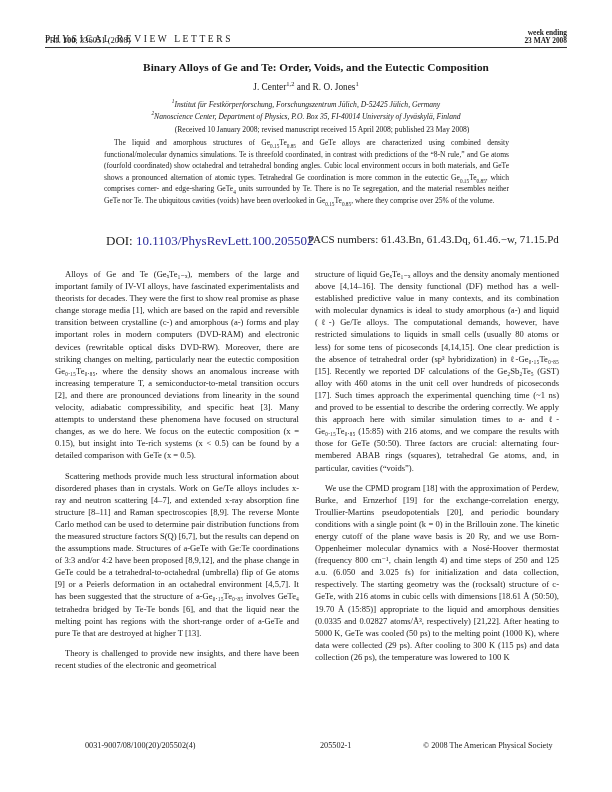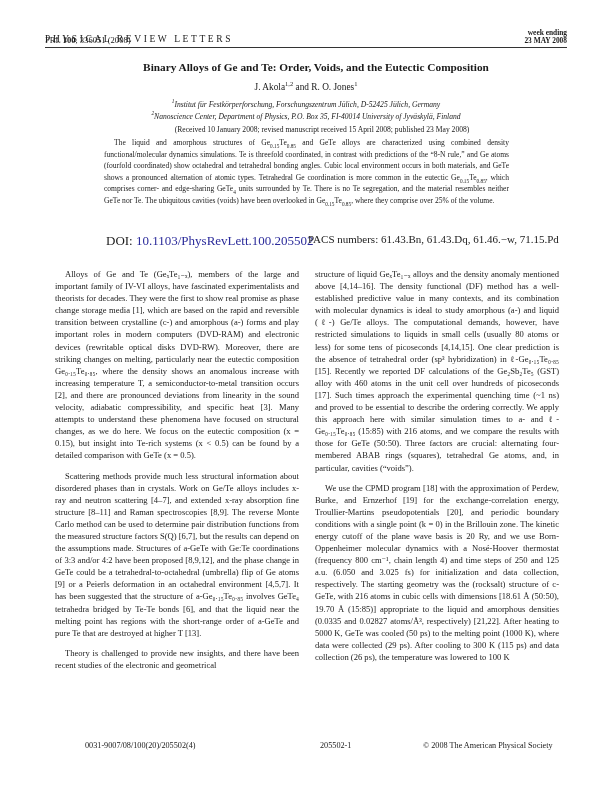--- a/index.html
+++ b/index.html
@@ -32,21 +32,21 @@
   <div class="center">PHYSICAL REVIEW LETTERS</div>
   <div class="right">
       <div>week ending</div>
       <div>23 MAY 2008</div>
     </div>
 </div>
 
 <div class="title">Binary Alloys of Ge and Te: Order, Voids, and the Eutectic Composition</div>
 
 <div class="authors">
-  <span>J. Akola</span><sup>1,2</sup><span> and </span><span>R. O. Jones</span><sup>1</sup>
+  <span>J. Center</span><sup>1,2</sup><span> and </span><span>R. O. Jones</span><sup>1</sup>
 </div>
 
 <div class="affil" style="top:100px"><sup>1</sup><span>Institut für Festkörperforschung, Forschungszentrum Jülich, D-52425 Jülich, Germany</span></div>
 <div class="affil" style="top:112px"><sup>2</sup><span>Nanoscience Center, Department of Physics, P.O. Box 35, FI-40014 University of Jyväskylä, Finland</span></div>
 
 <div class="received">(Received 10 January 2008; revised manuscript received 15 April 2008; published 23 May 2008)</div>
 
 <div class="abstract">
   <span>The liquid and amorphous structures of </span><span><span>Ge</span><sub>0.15</sub><span>Te</span><sub>0.85</sub></span><span> and GeTe alloys are characterized using combined density functional/molecular dynamics simulations. Te is threefold coordinated, in contrast with predictions of the “8-N rule,” and Ge atoms (fourfold coordinated) show octahedral and tetrahedral bonding angles. Cubic local environment occurs in both materials, and GeTe shows a pronounced alternation of atomic types. Tetrahedral Ge coordination is more common in the eutectic </span><span><span>Ge</span><sub>0.15</sub><span>Te</span><sub>0.85</sub></span><span>, which comprises corner- and edge-sharing GeTe</span><sub>4</sub><span> units surrounded by Te. There is no Te segregation, and the material resembles neither GeTe nor Te. The ubiquitous cavities (voids) have been overlooked in </span><span><span>Ge</span><sub>0.15</sub><span>Te</span><sub>0.85</sub></span><span>, where they comprise over 25% of the volume.</span>
 </div>

